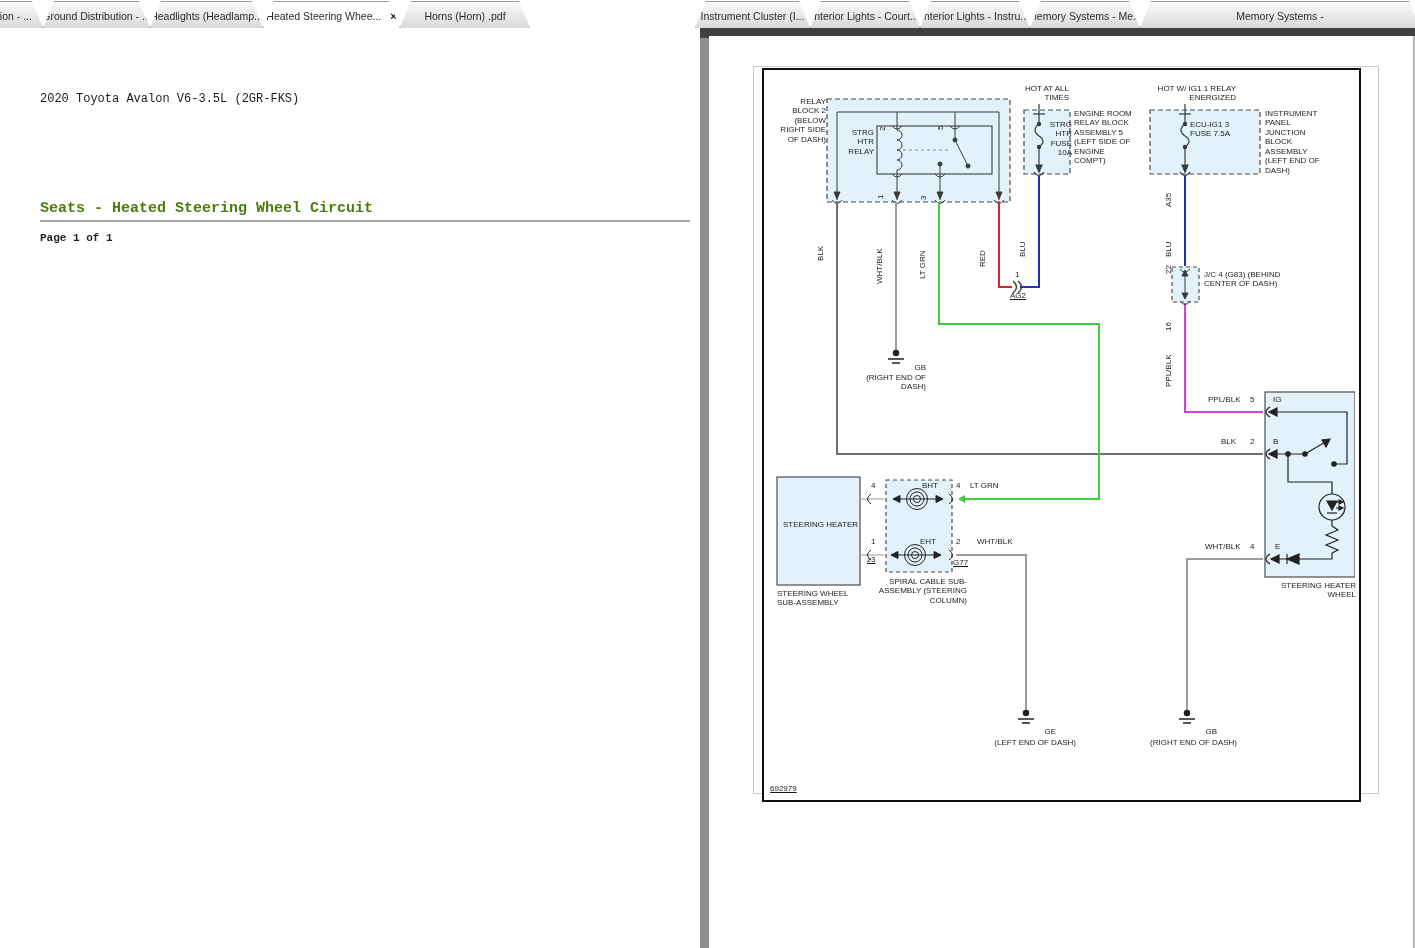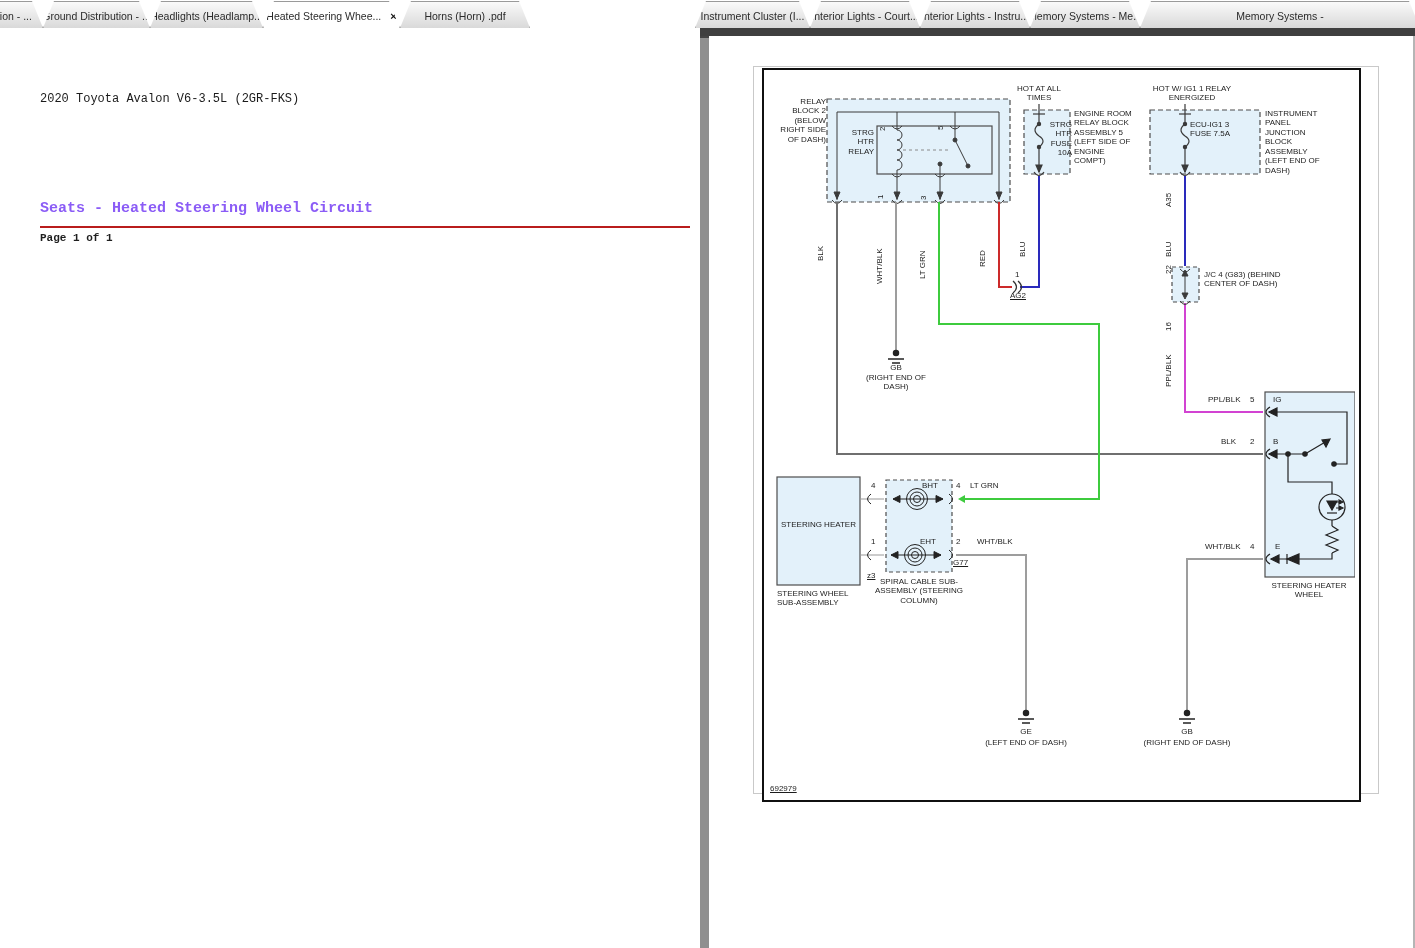--- a/index.html
+++ b/index.html
@@ -19,30 +19,30 @@
 
   
   #leftpane{position:absolute;left:0;top:28px;width:700px;height:912px;background:#fff;font-family:Liberation Mono, monospace;}
   #divider{position:absolute;left:700px;top:36px;width:9px;height:912px;background:#8f8f8f;border-top:2px solid #444;}
   #rightpane{position:absolute;left:709px;top:36px;width:706px;height:912px;background:#fff;}
   #winedge{position:absolute;right:0;top:36px;width:2px;height:912px;background:#b5b5b5;}
 
   .lp-title{position:absolute;left:40px;top:64px;font-size:12px;color:#1a1a1a;}
   .lp-breadcrumb{position:absolute;left:40px;top:82px;font-size:12px;color:#1a1a1a;}
   .lp-section{position:absolute;left:40px;top:106px;font-size:17.5px;color:#3c3c3c;letter-spacing:.4px;}
-  .lp-doc{position:absolute;left:40px;top:172px;width:650px;font-size:15px;font-weight:bold;color:#8b5cf6;padding-bottom:9px;border-bottom:2px solid #b91c1c;}
+  .lp-doc{position:absolute;left:40px;top:172px;width:650px;font-size:15px;font-weight:bold;color:#4d7c0f;padding-bottom:3px;border-bottom:2px solid #a3a3a3;}
   .lp-page{position:absolute;left:40px;top:204px;font-size:11px;font-weight:bold;color:#1f1f1f;}
 
   
   #dg-container{position:absolute;left:44px;top:30px;width:624px;height:726px;border:1px solid #c9c9c9;background:#fff;}
   #dg-page{position:absolute;left:8px;top:1px;width:595px;height:730px;border:2px solid #101010;background:#fff;}
   #dg-svg{position:absolute;left:0;top:0;}
 
   .lbl{position:absolute;font-size:8px;line-height:1.18;color:#1c1c1c;white-space:pre-line;}
-  .ctr{text-align:center;}
+  .ctr{text-align:right;}
   .rgt{text-align:right;}
   .rot{position:absolute;font-size:8px;color:#1c1c1c;white-space:nowrap;transform:rotate(-90deg);transform-origin:0 100%;}
   .und{text-decoration:underline;}
   .num{position:absolute;font-size:8px;color:#1c1c1c;white-space:nowrap;}
 </style>
 </head>
 <body>
 
 <div id="screen">
 
@@ -280,21 +280,21 @@
         <div class="lbl ctr" style="left:102px;top:303px;width:60px;">(RIGHT END OF DASH)</div>
 
         <div class="lbl ctr" style="left:15px;top:450px;width:79px;">STEERING HEATER</div>
         <div class="lbl" style="left:13px;top:519px;width:92px;">STEERING WHEEL SUB-ASSEMBLY</div>
         <div class="lbl ctr" style="left:107px;top:507px;width:96px;">SPIRAL CABLE SUB-ASSEMBLY (STEERING COLUMN)</div>
 
         <div class="num" style="left:158px;top:411px;">BHT</div>
         <div class="num" style="left:156px;top:467px;">EHT</div>
         <div class="num" style="left:107px;top:411px;">4</div>
         <div class="num" style="left:107px;top:467px;">1</div>
-        <div class="num und" style="left:103px;top:501px;">z3</div>
+        <div class="num und" style="left:103px;top:485px;">z3</div>
         <div class="num" style="left:192px;top:411px;">4</div>
         <div class="num" style="left:192px;top:467px;">2</div>
         <div class="num und" style="left:189px;top:488px;">G77</div>
         <div class="num" style="left:206px;top:411px;">LT GRN</div>
         <div class="num" style="left:213px;top:467px;">WHT/BLK</div>
 
         <div class="num" style="left:444px;top:325px;">PPL/BLK</div>
         <div class="num" style="left:486px;top:325px;">5</div>
         <div class="num" style="left:509px;top:325px;">IG</div>
         <div class="num" style="left:457px;top:367px;">BLK</div>

